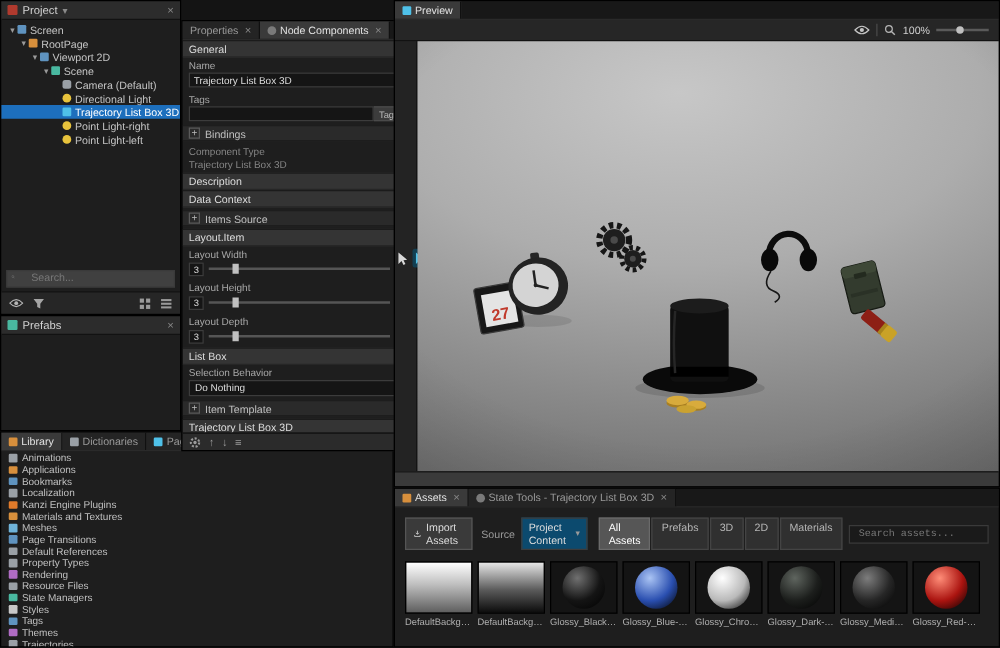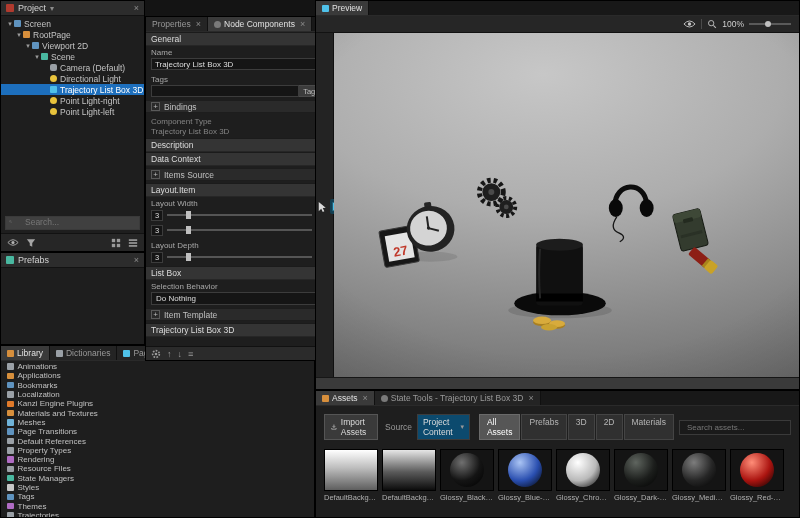--- a/index.html
+++ b/index.html
@@ -94,21 +94,21 @@
   .assets{left:315px;top:390px;width:485px;height:128px;}
   .as-toolbar{display:flex;align-items:center;gap:5px;padding:8px 8px 4px;}
   .import-btn{display:flex;align-items:center;gap:4px;background:#3a3a3a;border:1px solid #555;color:#ddd;font-size:8.5px;padding:2px 6px;}
   .src-label{color:#9a9a9a;font-size:8.5px;margin-left:2px;}
   .src-dd{display:flex;align-items:center;gap:5px;background:#0c4a6e;border:1px solid #3c3c3c;color:#ddd;font-size:8.5px;padding:2px 5px;}
   .src-dd .caret{color:#9a9a9a;font-size:7px;}
   .filters{display:flex;gap:1px;margin-left:4px;}
   .fbtn{background:#303030;border:1px solid #444;color:#b5b5b5;font-size:8.5px;padding:2px 7px;}
   .fbtn.active{background:#565656;color:#fff;border-color:#6a6a6a;}
   .as-search{margin-left:auto;display:flex;align-items:center;background:#1a1a1a;border:1px solid #3a3a3a;height:15px;padding:0 4px;width:112px;gap:3px;}
-  .as-search input{flex:1;background:none;border:none;outline:none;color:#bbb;font-size:8px;padding:0;font-family:Liberation Sans, sans-serif;}
+  .as-search input{flex:1;background:none;border:none;outline:none;color:#bbb;font-size:8px;padding:0;font-family:Liberation Mono, monospace;}
   .as-search input::placeholder{color:#777;}
   .as-grid{display:flex;gap:4px;padding:5px 8px 0;}
   .tile{width:54px;flex:none;}
   .thumb{height:42px;background:#141414;border:1px solid #000;display:flex;align-items:center;justify-content:center;}
   .sphere{width:34px;height:34px;border-radius:50%;}
   .tname{font-size:7.5px;color:#b0b0b0;white-space:nowrap;overflow:hidden;text-overflow:ellipsis;padding-top:2px;}
 </style>
 </head>
 <body>
 
@@ -384,20 +384,21 @@
             <div class="sliderrow">
               <span class="valbox">3</span>
               <span class="slider-track">
                 <span class="slider-handle"></span>
               </span>
               <span class="maxlabel">20</span>
             </div>
           </div>
 
           <div>
+            <div class="plabel">Layout Height</div>
             <div class="sliderrow">
               <span class="valbox">3</span>
               <span class="slider-track">
                 <span class="slider-handle"></span>
               </span>
               <span class="maxlabel">20</span>
             </div>
           </div>
 
           <div>

